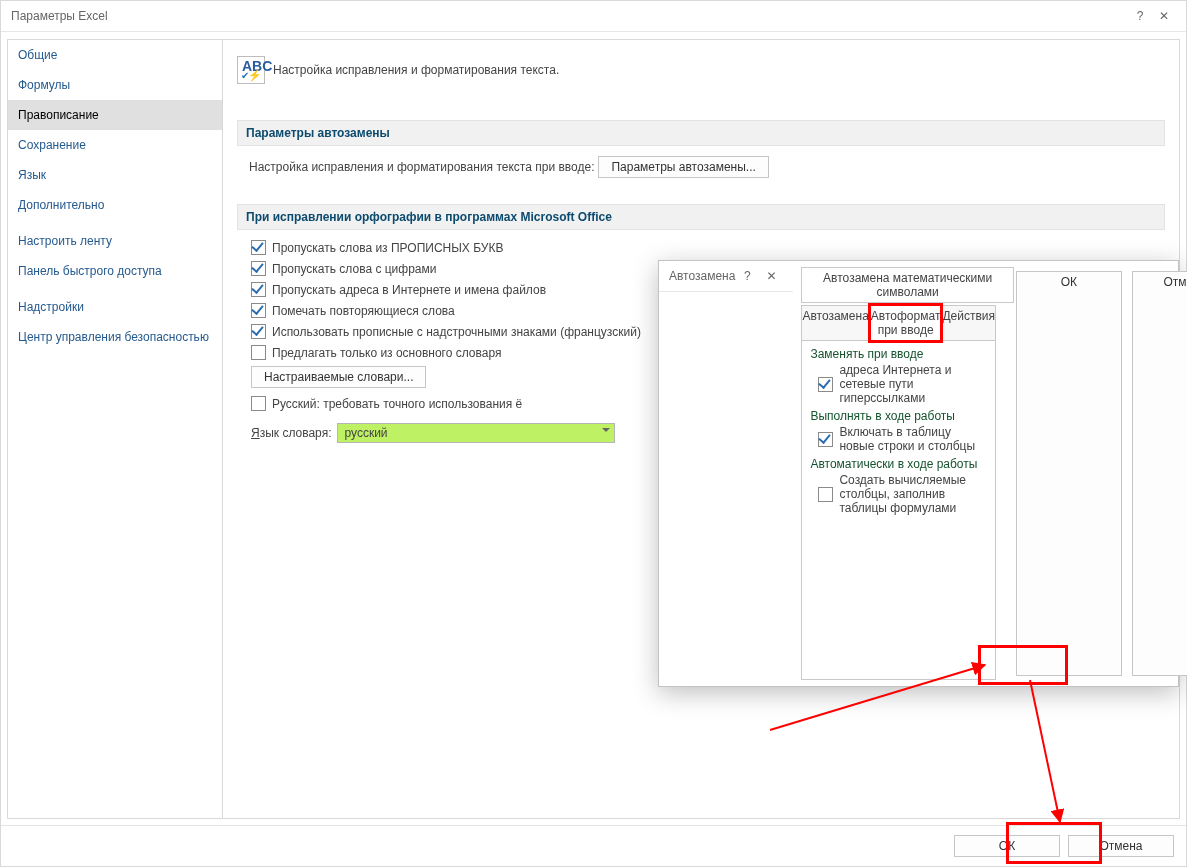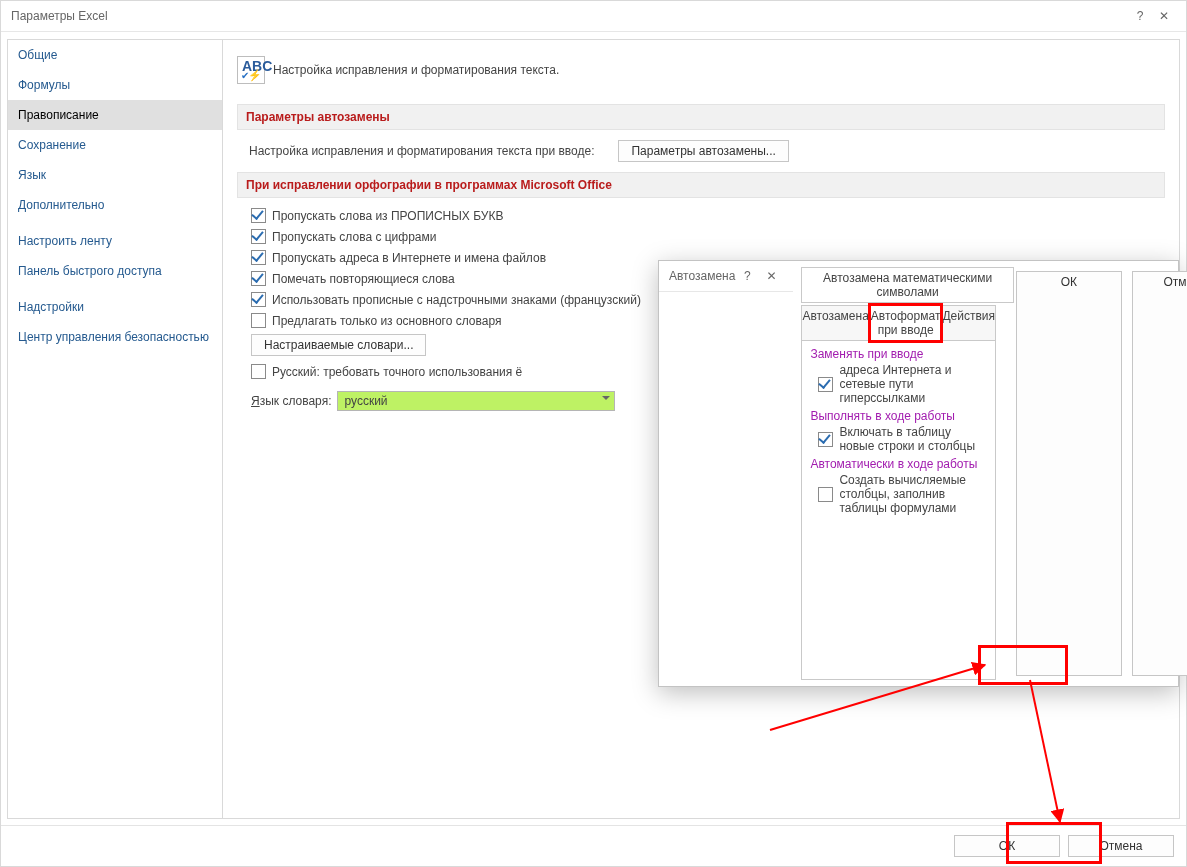--- a/index.html
+++ b/index.html
@@ -11,22 +11,22 @@
   .sidebar{width:214px;border:1px solid #d9d9d9;background:#fff;display:flex;flex-direction:column}
   .sidebar .cat{padding:8px 10px;border-bottom:0;color:#255a8f;cursor:default}
   .sidebar .cat.sel{background:#e0e0e0;color:#000000}
   .sidebar .spacer{height:6px}
   .main{flex:1;border:1px solid #d9d9d9;border-left:0;background:#fff;position:relative;padding:12px 14px;overflow:hidden}
   .main-header{display:flex;align-items:center;gap:8px;padding:4px 0 10px 0}
   .abc-ico{width:26px;height:26px;border:1px solid #bdbdbd;position:relative;background:#fff}
   .abc-ico .txt{position:absolute;left:4px;top:1px;font-size:14px;font-weight:bold;color:#2a5b9b;letter-spacing:0}
   .abc-ico .chk{position:absolute;left:3px;bottom:2px;color:#2871c5;font-size:10px}
   .abc-ico .bolt{position:absolute;right:2px;bottom:1px;color:#e8a720;font-size:11px}
-  .section-head{background:#f1f1f1;border:1px solid #e3e3e3;padding:5px 8px;font-weight:600;color:#b91c1c;margin-top:10px}
-  .row{display:flex;align-items:center;gap:24px;margin:10px 0 0 12px}
+  .section-head{background:#f1f1f1;border:1px solid #e3e3e3;padding:5px 8px;font-weight:600;color:#0c4a6e;margin-top:26px}
+  .row{display:flex;align-items:center;gap:4px;margin:10px 0 0 12px}
   .btn{background:#fdfdfd;border:1px solid #c6c6c6;padding:3px 12px;font-size:12px;color:#333;cursor:default}
   .checks{margin:10px 0 0 14px;display:flex;flex-direction:column;gap:6px}
   .chk-row{display:flex;align-items:center;gap:6px}
   .cb{width:13px;height:13px;border:1px solid #8a8a8a;background:#fff;position:relative;flex:none}
   .cb.checked::after{content:"";position:absolute;left:2px;top:-1px;width:5px;height:9px;border:solid #2b6cb0;border-width:0 2px 2px 0;transform:rotate(40deg)}
   .dropdown{border:1px solid #b5b5b5;background:#bef264;padding:2px 20px 2px 6px;min-width:250px;position:relative}
   .dropdown .arrow{position:absolute;right:4px;top:4px;border:4px solid transparent;border-top-color:#666}
   .und{text-decoration:underline}
   .footer{height:40px;border-top:1px solid #e4e4e4;display:flex;justify-content:flex-end;align-items:center;padding:0 12px;gap:8px}
   .btn-wide{width:80px;text-align:center}
@@ -35,21 +35,21 @@
   .dlg2{position:absolute;left:658px;top:260px;width:519px;height:425px;border:1px solid #c3c3c3;background:#fff;box-shadow:0 6px 24px rgba(0,0,0,.25);display:flex;flex-direction:row}
   .dlg2 .titlebar{height:30px}
   .dlg2-body{flex:1;padding:6px 8px;display:flex;flex-direction:column}
   .pill{border:1px solid #c9c9c9;background:#fff;text-align:center;padding:3px 8px;font-size:12px}
   .pill-wide{width:100%;margin-bottom:2px}
   .tabrow{display:flex;gap:0}
   .tab{flex:1;border:1px solid #c9c9c9;background:#f7f7f7;text-align:center;padding:3px 0;font-size:12px}
   .tab.active{background:#fff;border-bottom:1px solid #fff;position:relative;z-index:2}
   .tab.hl{outline:3px solid #ff0000;outline-offset:-1px}
   .tabcontent{border:1px solid #c9c9c9;border-top:0;flex:1;padding:6px 8px;background:#fff}
-  .grp{margin-bottom:2px;color:#a21caf}
+  .grp{margin-bottom:2px;color:#14532d}
   .grpi{margin-left:8px;display:flex;align-items:center;gap:6px;margin-top:2px}
   .dlg2-footer{display:flex;justify-content:flex-end;gap:10px;padding:10px 12px}
 
   
   .annot{position:absolute;pointer-events:none}
   .redbox{border:3px solid #ff0000}
   svg.overlay{position:absolute;left:0;top:0;pointer-events:none}
 </style>
 </head>
 <body>

